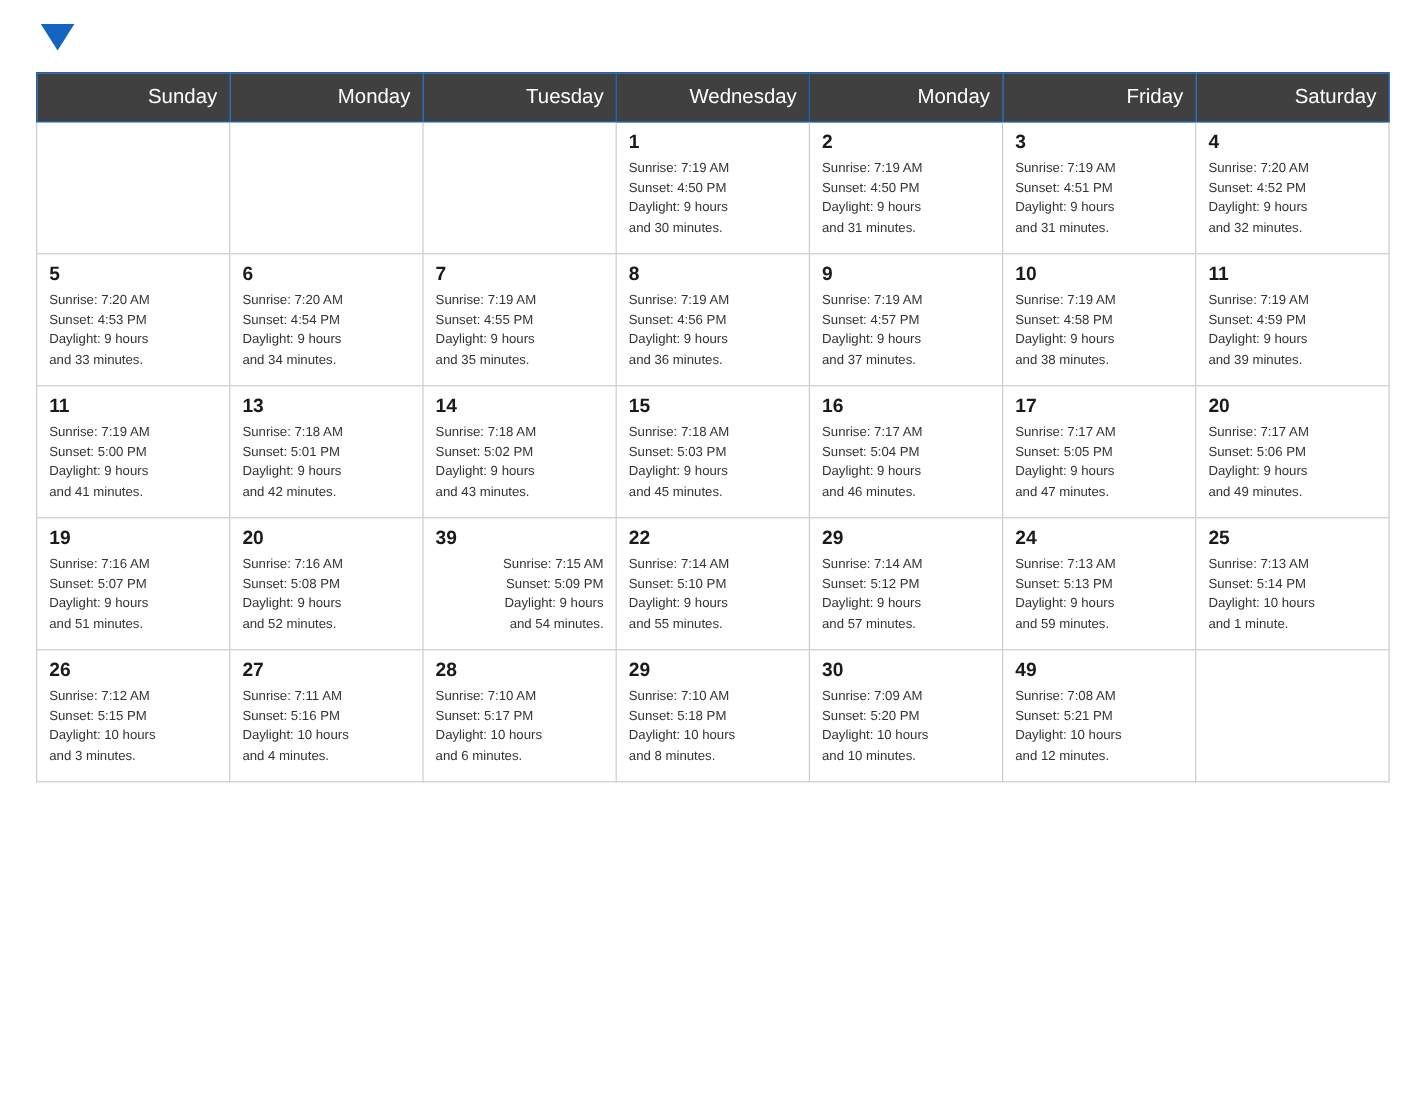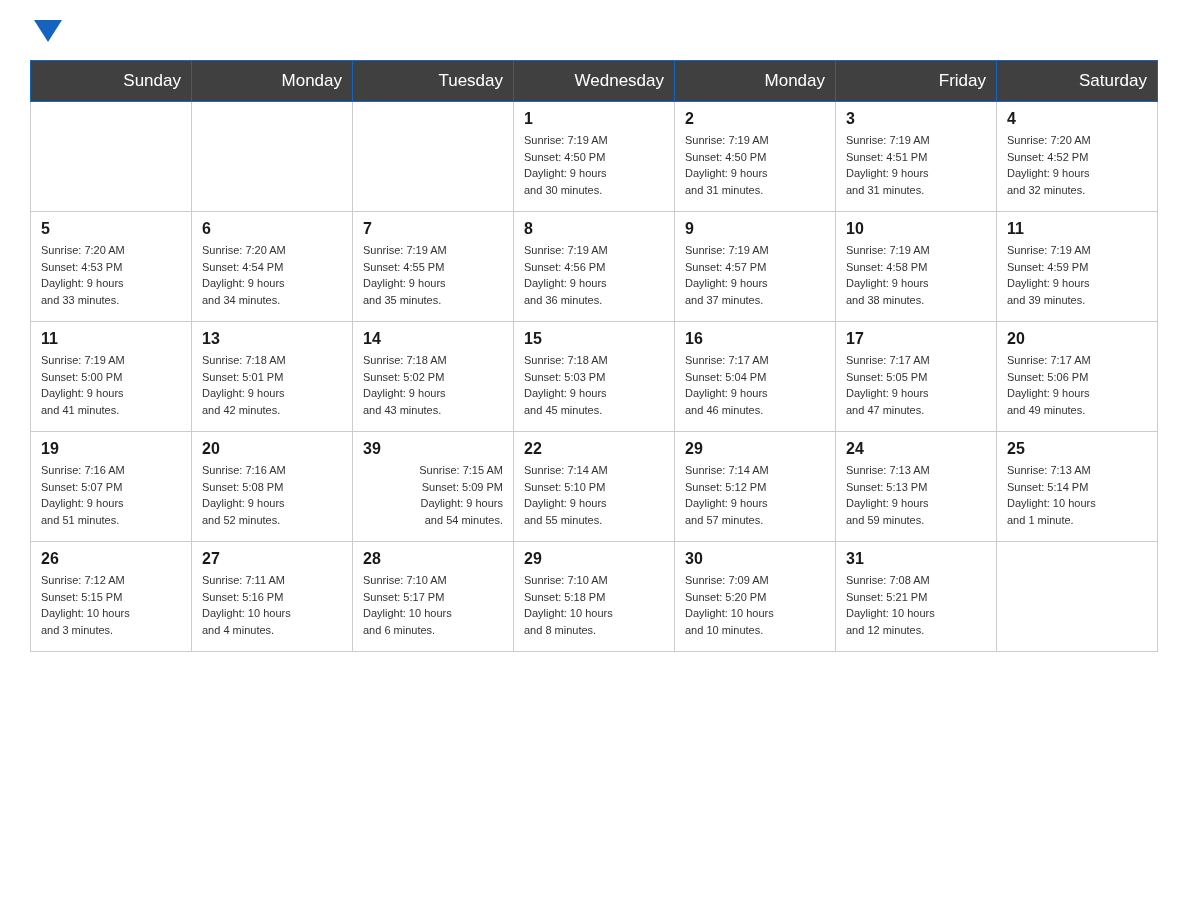--- a/index.html
+++ b/index.html
@@ -349,21 +349,21 @@
 and 8 minutes.</div>
         </td>
         <td>
           <span class="cell-day">30</span>
           <div class="cell-info" style="white-space: pre-line;">Sunrise: 7:09 AM
 Sunset: 5:20 PM
 Daylight: 10 hours
 and 10 minutes.</div>
         </td>
         <td>
-          <span class="cell-day">31</span>
+          <span class="cell-day">49</span>
           <div class="cell-info" style="white-space: pre-line;">Sunrise: 7:08 AM
 Sunset: 5:21 PM
 Daylight: 10 hours
 and 12 minutes.</div>
         </td>
         <td class="empty-cell"></td>
       </tr>
     </tbody>
 </table>
 

